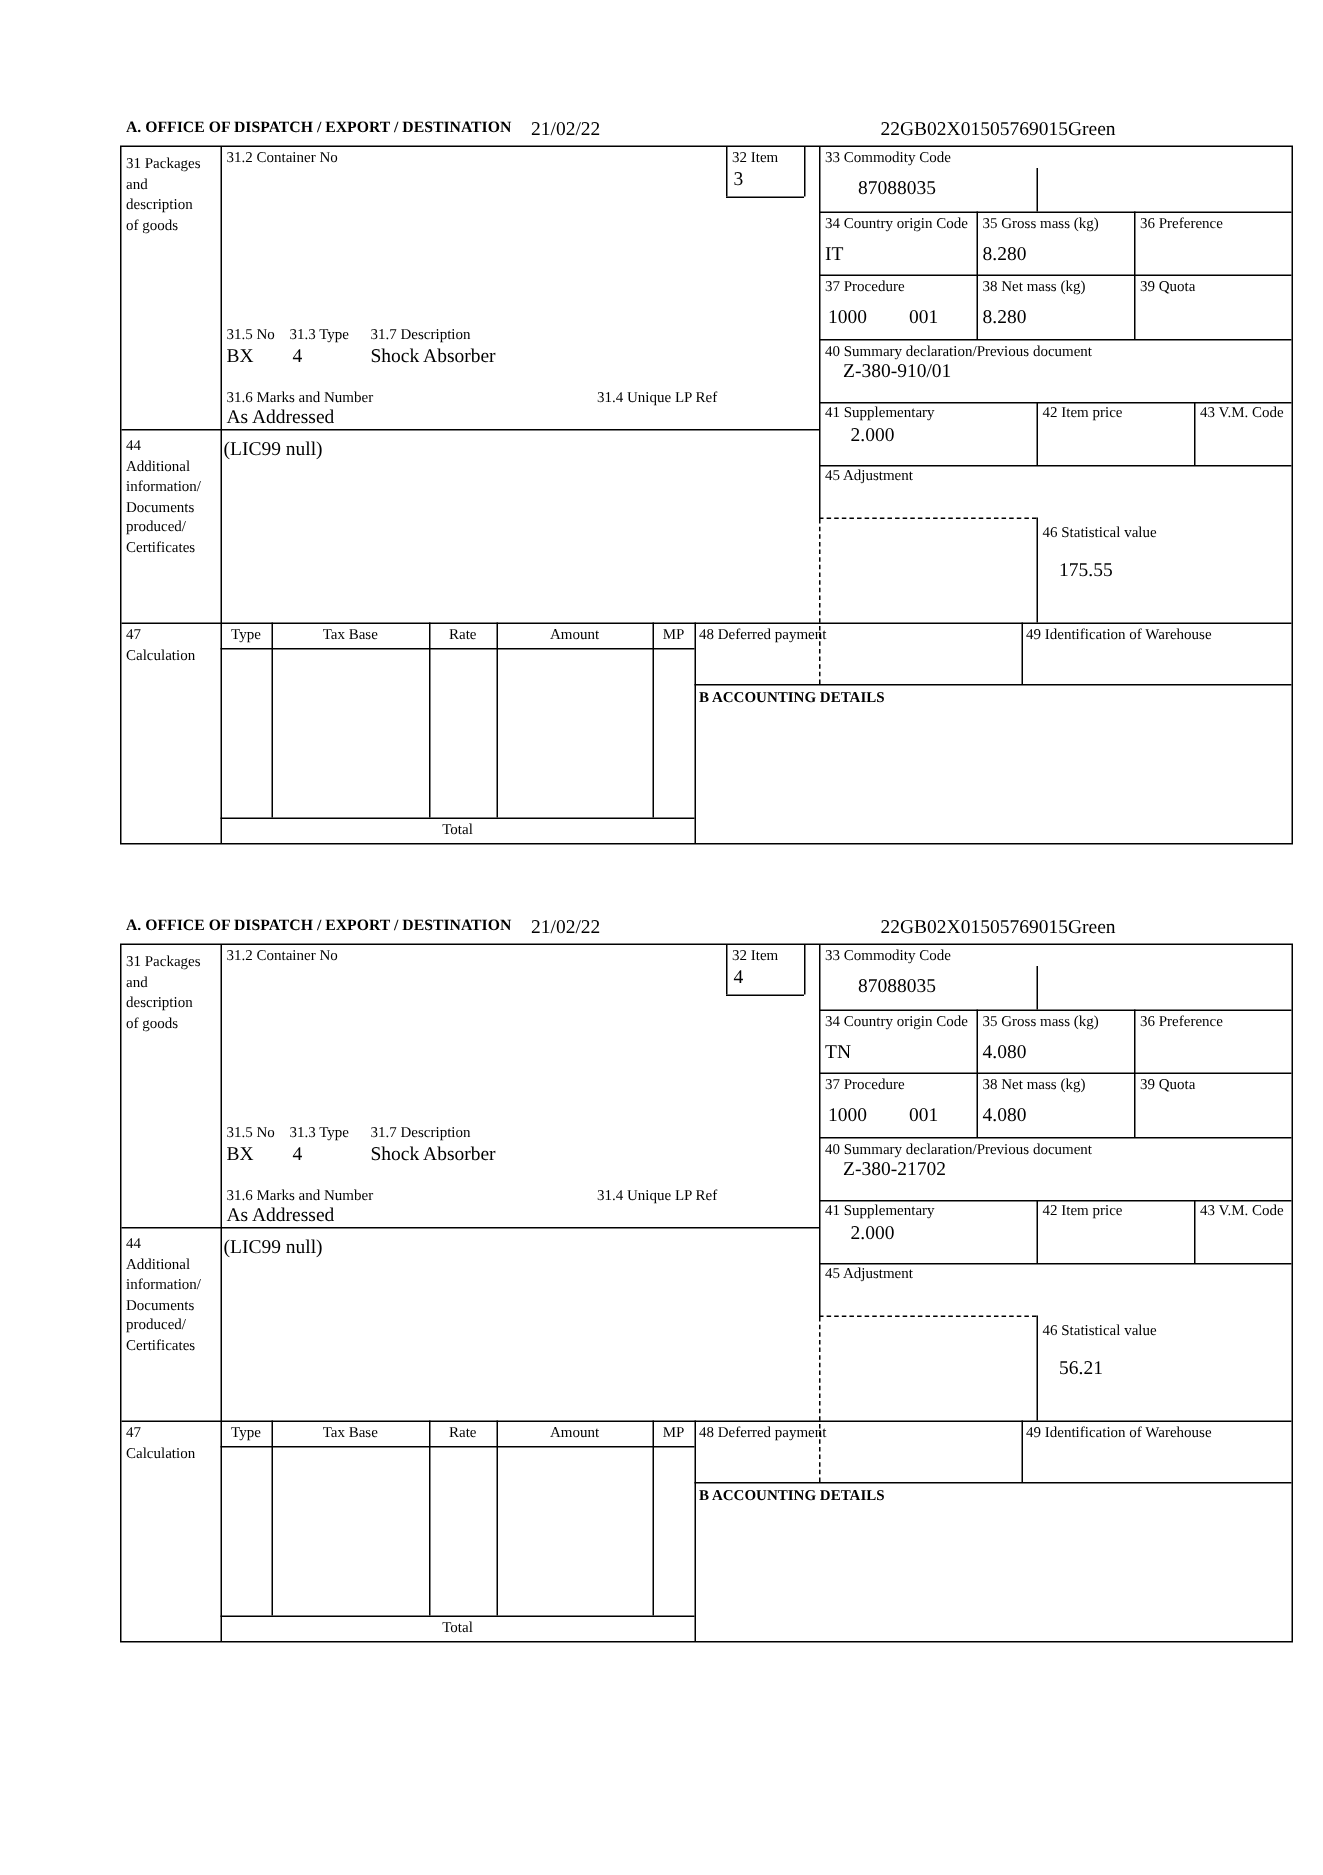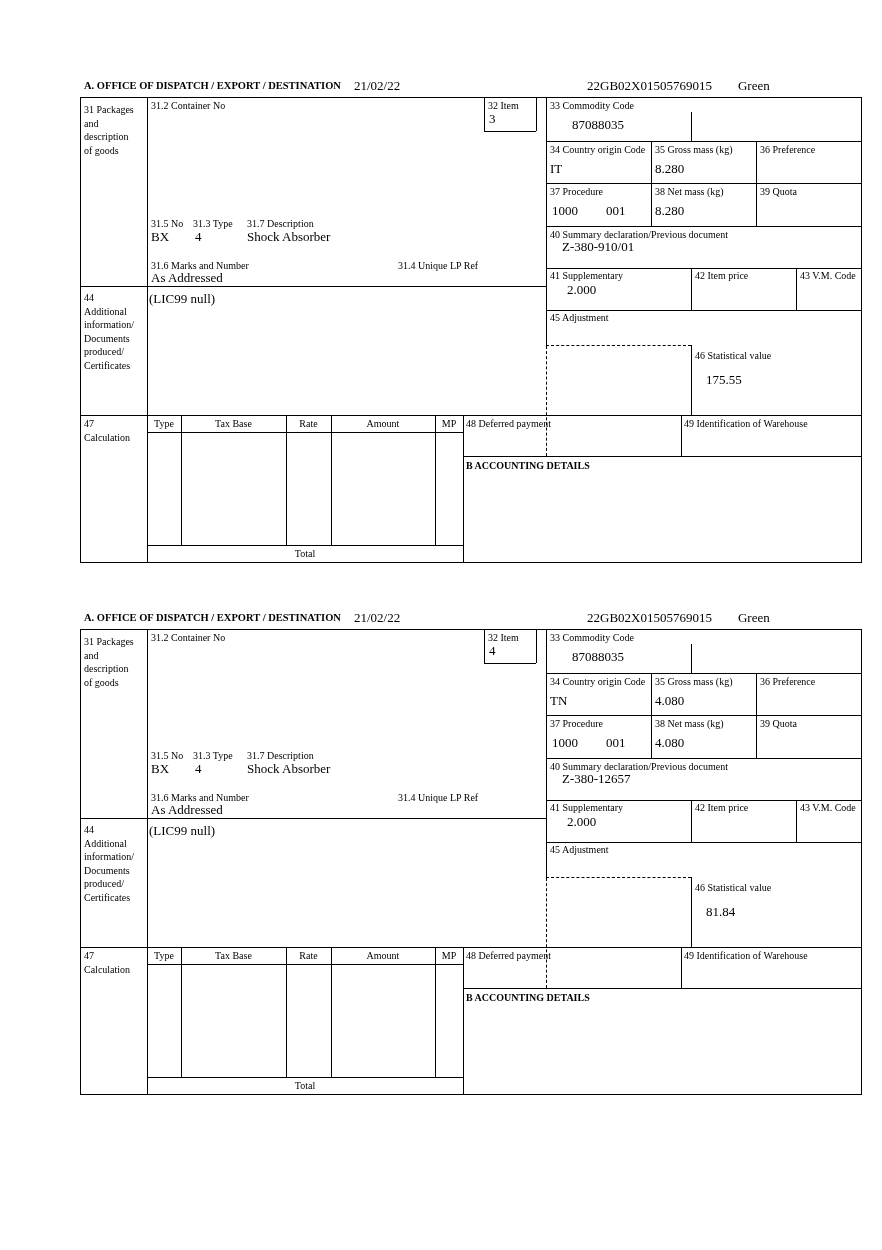--- a/index.html
+++ b/index.html
@@ -6,21 +6,21 @@
   html,body { background:#fff; }
   body {
     width:882px; height:1250px; position:relative;
     font-family:"Liberation Serif","DejaVu Serif",serif; color:#000;
   }
   .section { position:absolute; left:80px; width:782px; height:490px; }
   .sec-header { position:relative; height:23px; }
   .office { position:absolute; left:4px; top:6px; font-size:10.5px; font-weight:bold; white-space:nowrap; }
   .hdate { position:absolute; left:274px; top:4px; font-size:13px; white-space:nowrap; }
   .href { position:absolute; left:507px; top:4px; font-size:13px; white-space:nowrap; }
-  .routing { margin-left:26px; }
+  .routing { margin-left:0; }
   .form { position:absolute; top:23px; left:0; width:782px; height:466px; border:1px solid #000; }
   .vl { position:absolute; width:0; border-left:1px solid #000; }
   .hl { position:absolute; height:0; border-top:1px solid #000; }
   .vd { position:absolute; width:0; border-left:1px dashed #000; }
   .hd { position:absolute; height:0; border-top:1px dashed #000; }
   .lbl { position:absolute; font-size:10px; white-space:nowrap;font-family:Liberation Serif, serif; }
   .val { position:absolute; font-size:13px; white-space:nowrap; }
   .blk { position:absolute; font-size:10px; line-height:13.5px; }
   .ctr { text-align:center; }
   .b { font-weight:bold; }
@@ -199,28 +199,28 @@
     <div class="lbl" style="left:574px;top:46px">35 Gross mass (kg)</div>
     <div class="val" style="left:574px;top:63px">4.080</div>
     <div class="lbl" style="left:679px;top:46px">36 Preference</div>
     <div class="lbl" style="left:469px;top:88px">37 Procedure</div>
     <div class="val" style="left:471px;top:105px">1000</div>
     <div class="val" style="left:525px;top:105px">001</div>
     <div class="lbl" style="left:574px;top:88px">38 Net mass (kg)</div>
     <div class="val" style="left:574px;top:105px">4.080</div>
     <div class="lbl" style="left:679px;top:88px">39 Quota</div>
     <div class="lbl" style="left:469px;top:131px">40 Summary declaration/Previous document</div>
-    <div class="val" style="left:481px;top:141px">Z-380-12657</div>
+    <div class="val" style="left:481px;top:141px">Z-380-21702</div>
     <div class="lbl" style="left:469px;top:172px">41 Supplementary</div>
     <div class="val" style="left:486px;top:184px">2.000</div>
     <div class="lbl" style="left:614px;top:172px">42 Item price</div>
     <div class="lbl" style="left:719px;top:172px">43 V.M. Code</div>
     <div class="lbl" style="left:469px;top:214px">45 Adjustment</div>
     <div class="lbl" style="left:614px;top:252px">46 Statistical value</div>
-    <div class="val" style="left:625px;top:274px">81.84</div>
+    <div class="val" style="left:625px;top:274px">56.21</div>
     <div class="lbl" style="left:70px;top:120px">31.5 No</div>
     <div class="lbl" style="left:112px;top:120px">31.3 Type</div>
     <div class="lbl" style="left:166px;top:120px">31.7 Description</div>
     <div class="val" style="left:70px;top:131px">BX</div>
     <div class="val" style="left:114px;top:131px">4</div>
     <div class="val" style="left:166px;top:131px">Shock Absorber</div>
     <div class="lbl" style="left:70px;top:162px">31.6 Marks and Number</div>
     <div class="lbl" style="left:317px;top:162px">31.4 Unique LP Ref</div>
     <div class="val" style="left:70px;top:172px">As Addressed</div>
     <div class="val" style="left:68px;top:193px">(LIC99 null)</div>

